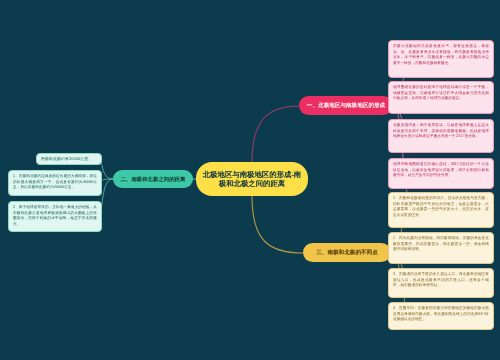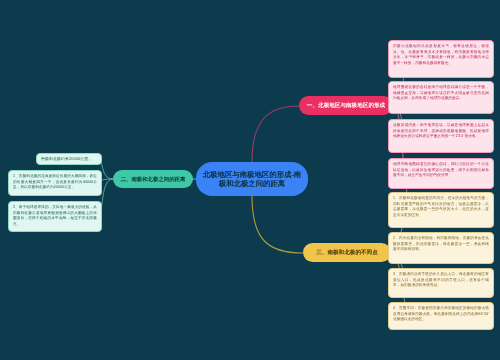--- a/index.html
+++ b/index.html
@@ -18,21 +18,21 @@
     position:absolute;
     border-radius:11px;
     display:flex;align-items:center;justify-content:center;
     text-align:center;
     line-height:1.25;
     box-sizing:border-box;
     padding:3px 6px;
   }
   .node-center{
     left:196px;top:162px;width:112px;height:34px;
-    background:#3b82f6;color:#08303f;
+    background:#fde047;color:#08303f;
     font-size:7.4px;font-weight:bold;
     border-radius:16px;
   }
   .node-b1{
     left:299px;top:96px;width:94px;height:19px;
     background:#ec2f63;color:#ffffff;
     font-size:5.6px;font-weight:bold;border-radius:10px;
   }
   .node-b2{
     left:113px;top:170px;width:80px;height:18px;

